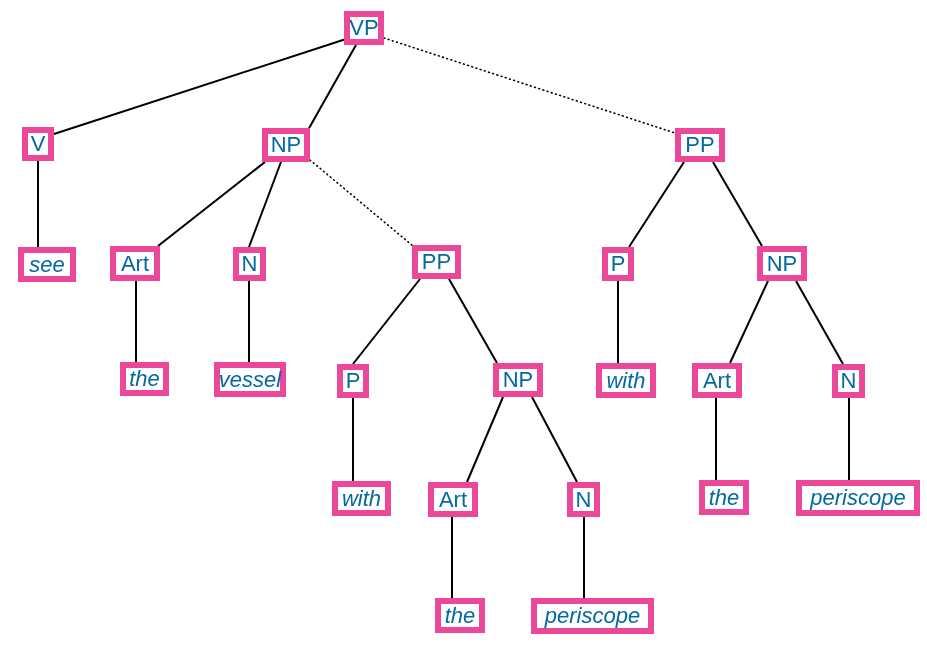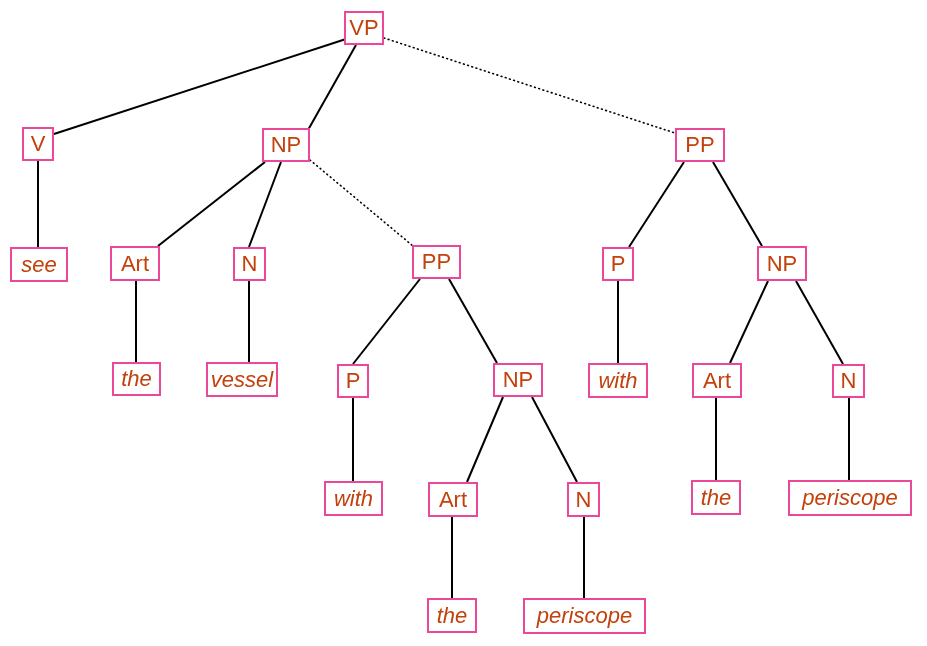--- a/index.html
+++ b/index.html
@@ -18,36 +18,37 @@
   #edge-layer {
     position: absolute;
     left: 0;
     top: 0;
     width: 927px;
     height: 646px;
   }
   .node {
     position: absolute;
     box-sizing: border-box;
-    border: 2px solid #ec4899;
+    border: 6px solid #ec4899;
     background: #ffffff;
     display: flex;
     align-items: center;
     justify-content: center;
     line-height: 1;
-    color: #c2410c;
+    color: #0369a1;
     white-space: nowrap;
   }
   .node-cat {
     font-size: 22px;
     font-style: normal;
   }
   .node-leaf {
     font-size: 22px;
     font-style: italic;
+    margin-left: 8px;
   }
 </style>
 </head>
 <body>
 
 <div id="tree-canvas">
   <svg id="edge-layer" viewBox="0 0 927 646" xmlns="http://www.w3.org/2000/svg">
       <line x1="346" y1="39" x2="54" y2="134" stroke="#000000" stroke-width="2"></line>
       <line x1="356" y1="45" x2="308" y2="130" stroke="#000000" stroke-width="2"></line>
       <line x1="384" y1="38" x2="675" y2="133" stroke="#000000" stroke-width="1.6" stroke-dasharray="0.8 3.6" stroke-linecap="round"></line>

